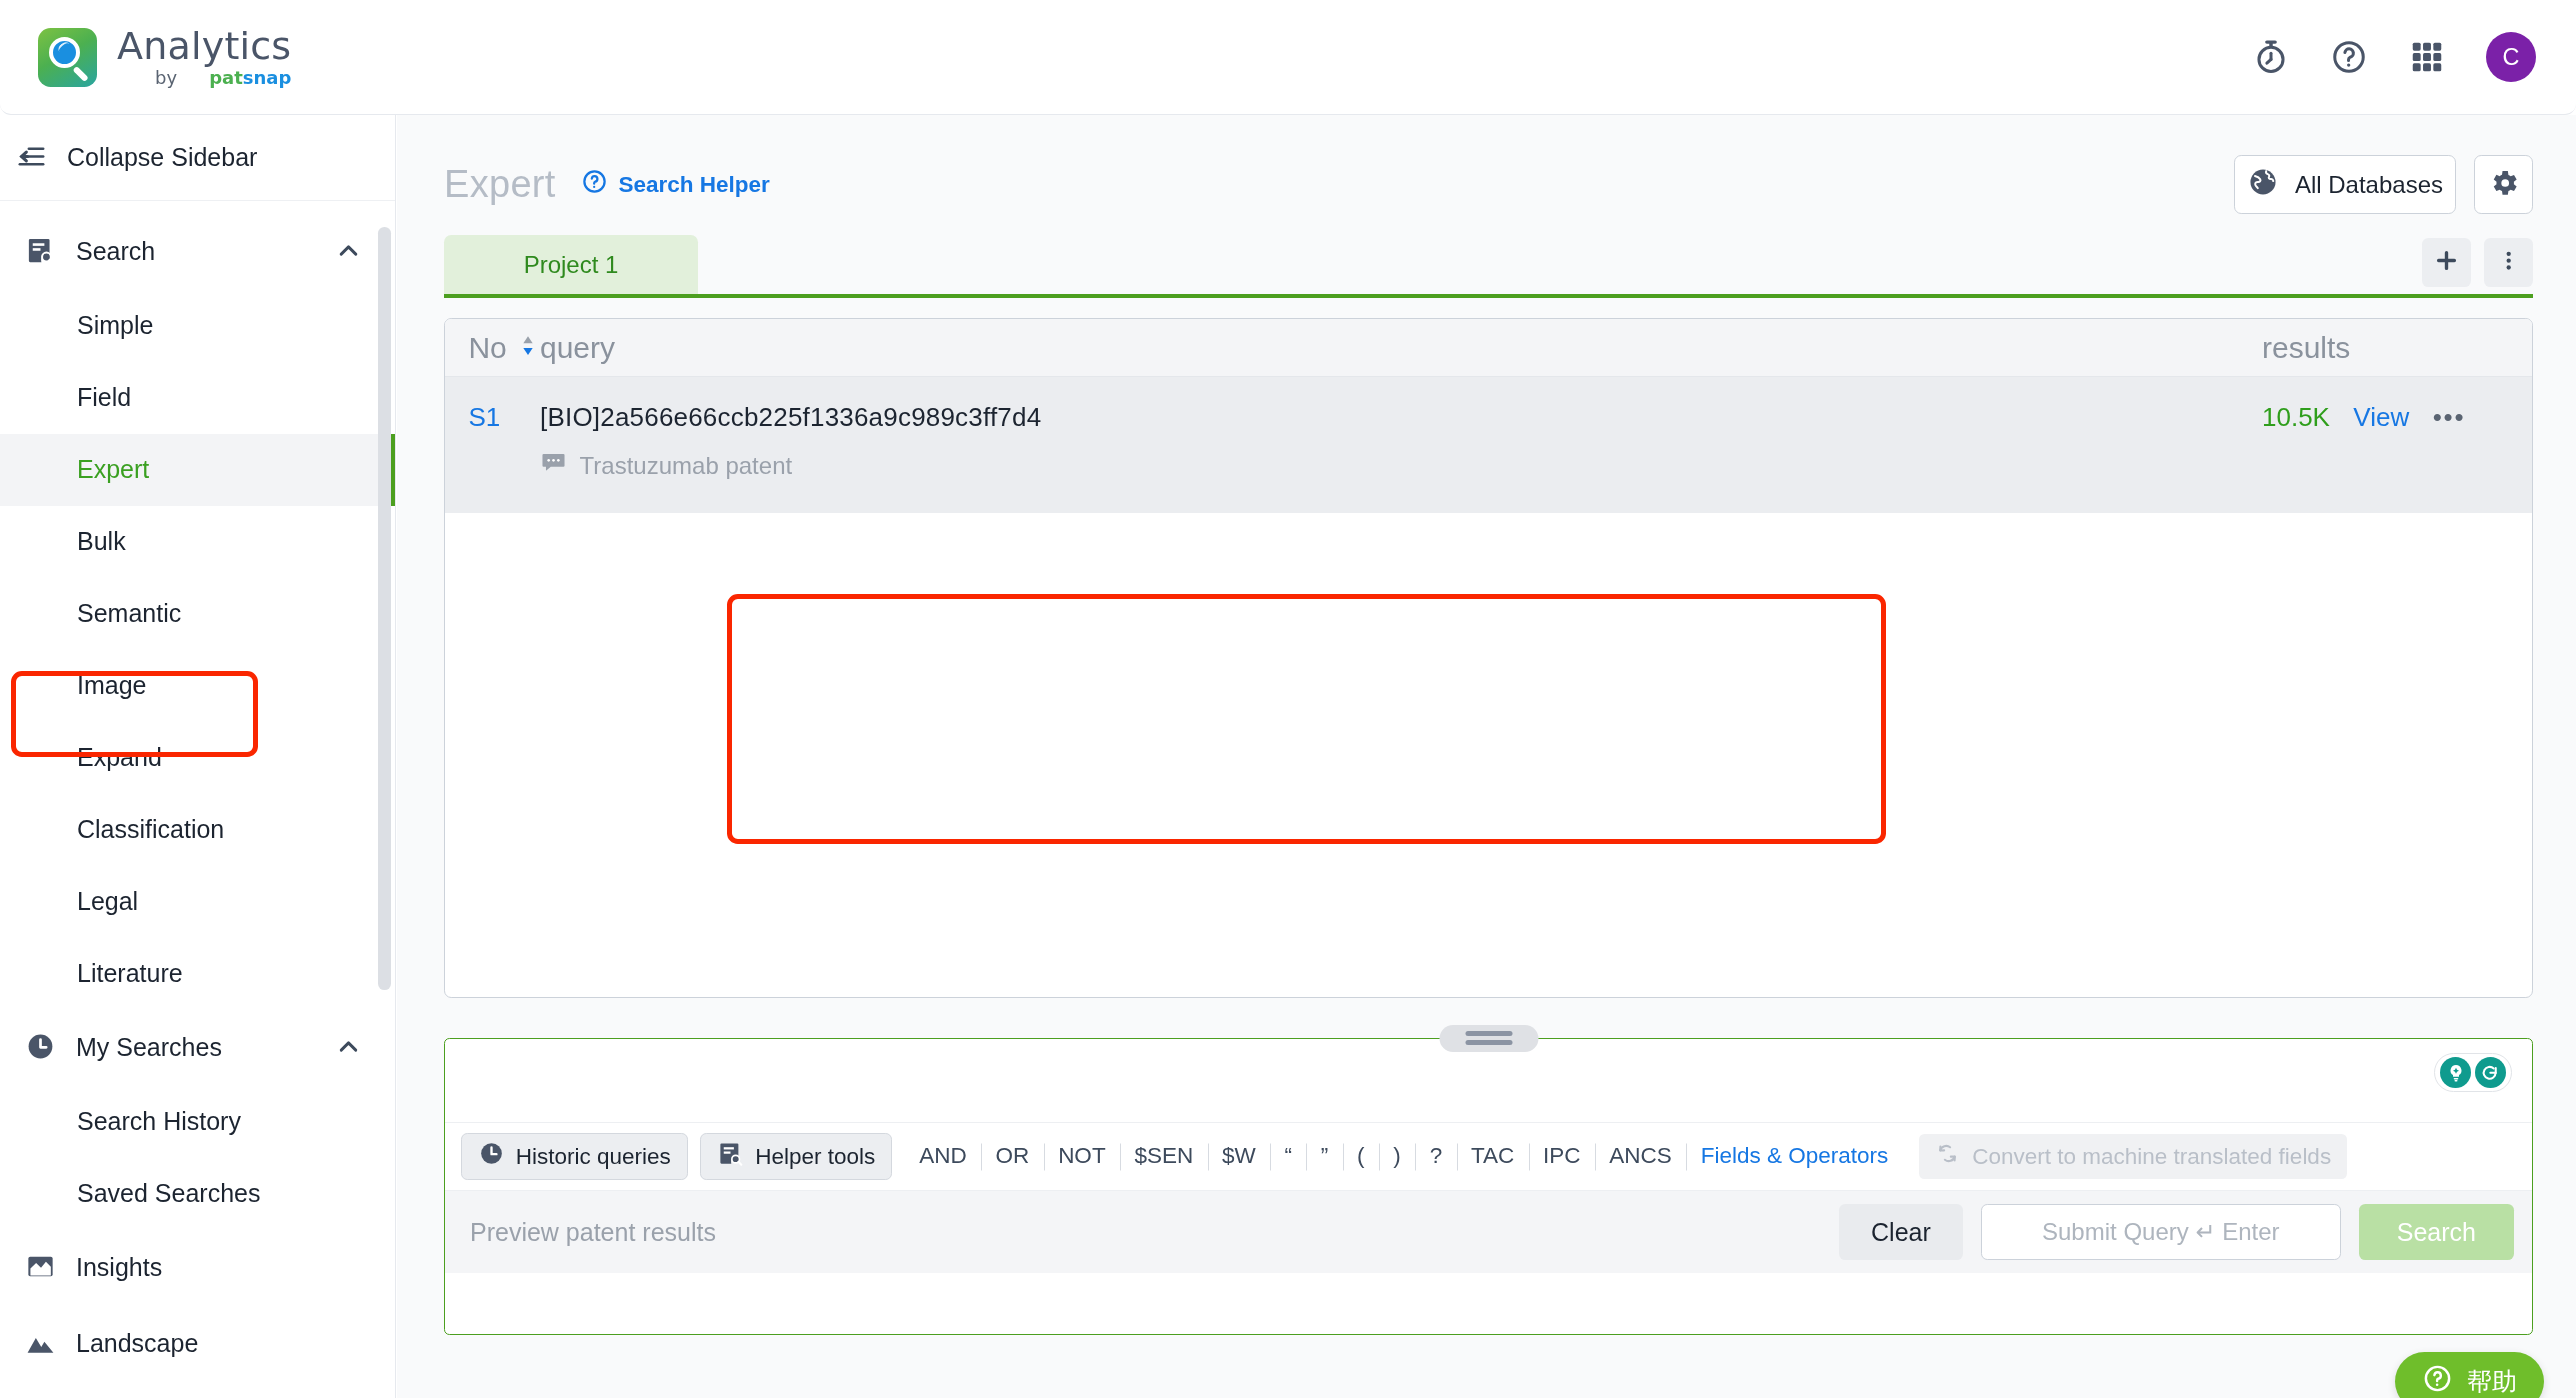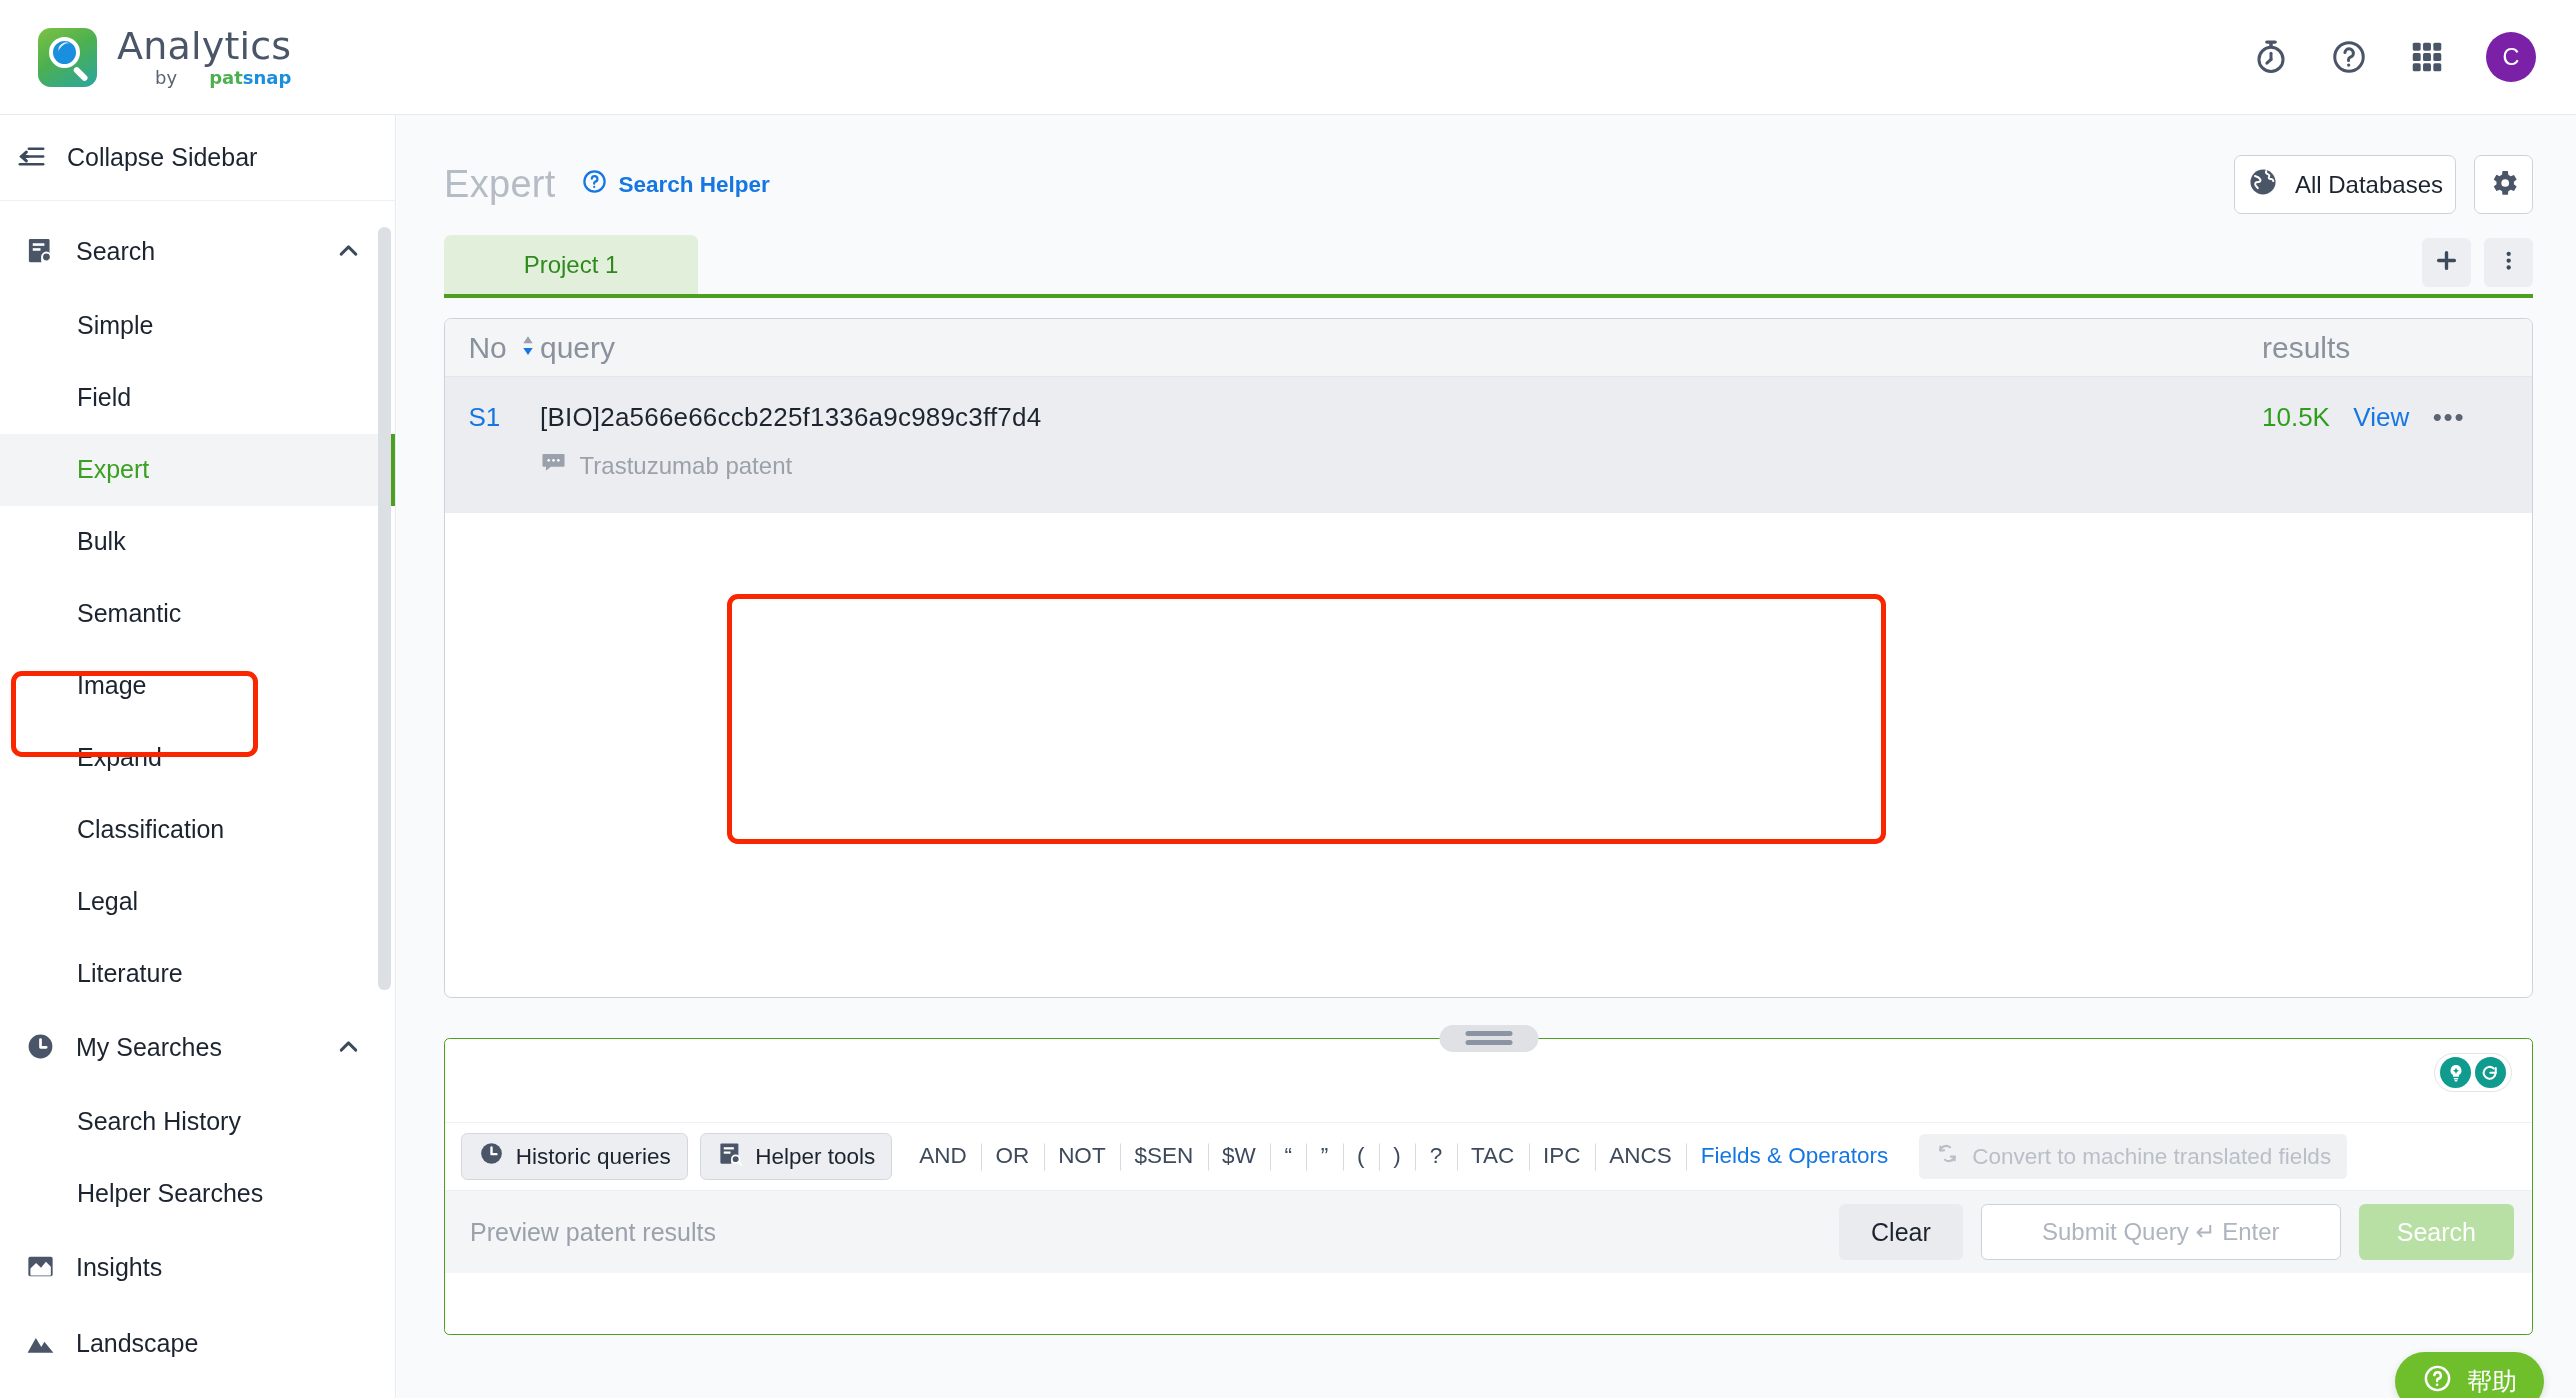--- a/index.html
+++ b/index.html
@@ -9,21 +9,21 @@
     background: #ffffff;
     overflow: hidden;
   }
   body { position: relative; }
 
   
   .app-header {
     position: absolute; left: 0; top: 0; width: 2576px; height: 115px;
     background: #ffffff;
     border-bottom: 0.9px solid #e6e9ee;
-    display: flex; align-items: center;
+    display: flex; align-items: center; border-radius: 11px;
   }
   .brand { display: flex; align-items: center; margin-left: 38px; }
   .brand-logo {
     width: 59px; height: 59px; border-radius: 12.6px;
     background: linear-gradient(150deg, #7dc242 0%, #4cb050 45%, #2aa5a0 100%);
     position: relative; flex: none;
   }
   .brand-logo .glass {
     position: absolute; left: 10.8px; top: 9px;
     width: 31px; height: 31px; border-radius: 50%;
@@ -388,21 +388,21 @@
       <span class="chev">
         <svg width="29" height="29" viewBox="0 0 24 24" fill="none" stroke="#3d4a5c" stroke-width="2.4" stroke-linecap="round" stroke-linejoin="round">
             <path d="M6 15 L12 9 L18 15"></path>
           </svg>
       </span>
     </div>
     <div class="nav-item">
         <span>Search History</span>
       </div>
     <div class="nav-item">
-        <span>Helper Searches</span>
+        <span>Saved Searches</span>
       </div>
 
     <div class="nav-group">
       <span>
         <svg class="nav-icon" viewBox="0 0 24 24" fill="#4a5568">
           <rect x="2.6" y="4.5" width="18.8" height="15" rx="1.4"></rect>
           <path d="M4.2 13.5 L8.6 9.2 L12.4 13 L16.2 8.4 L20 12.2 L20 19 L4.2 19 Z" fill="#fff"></path>
         </svg>
       </span>
       <span class="grp-label">Insights</span>

